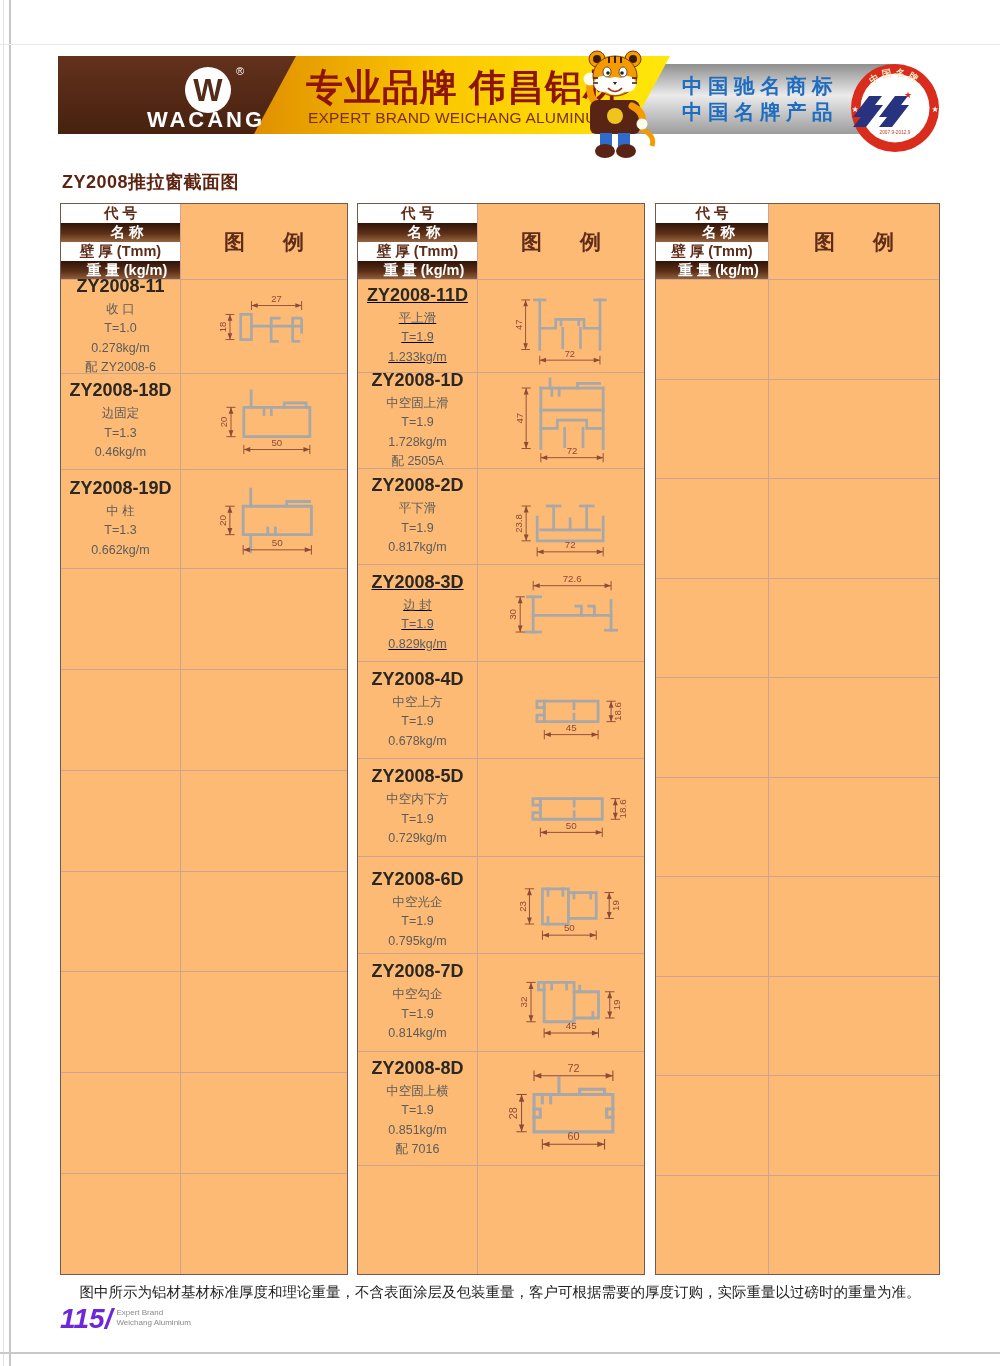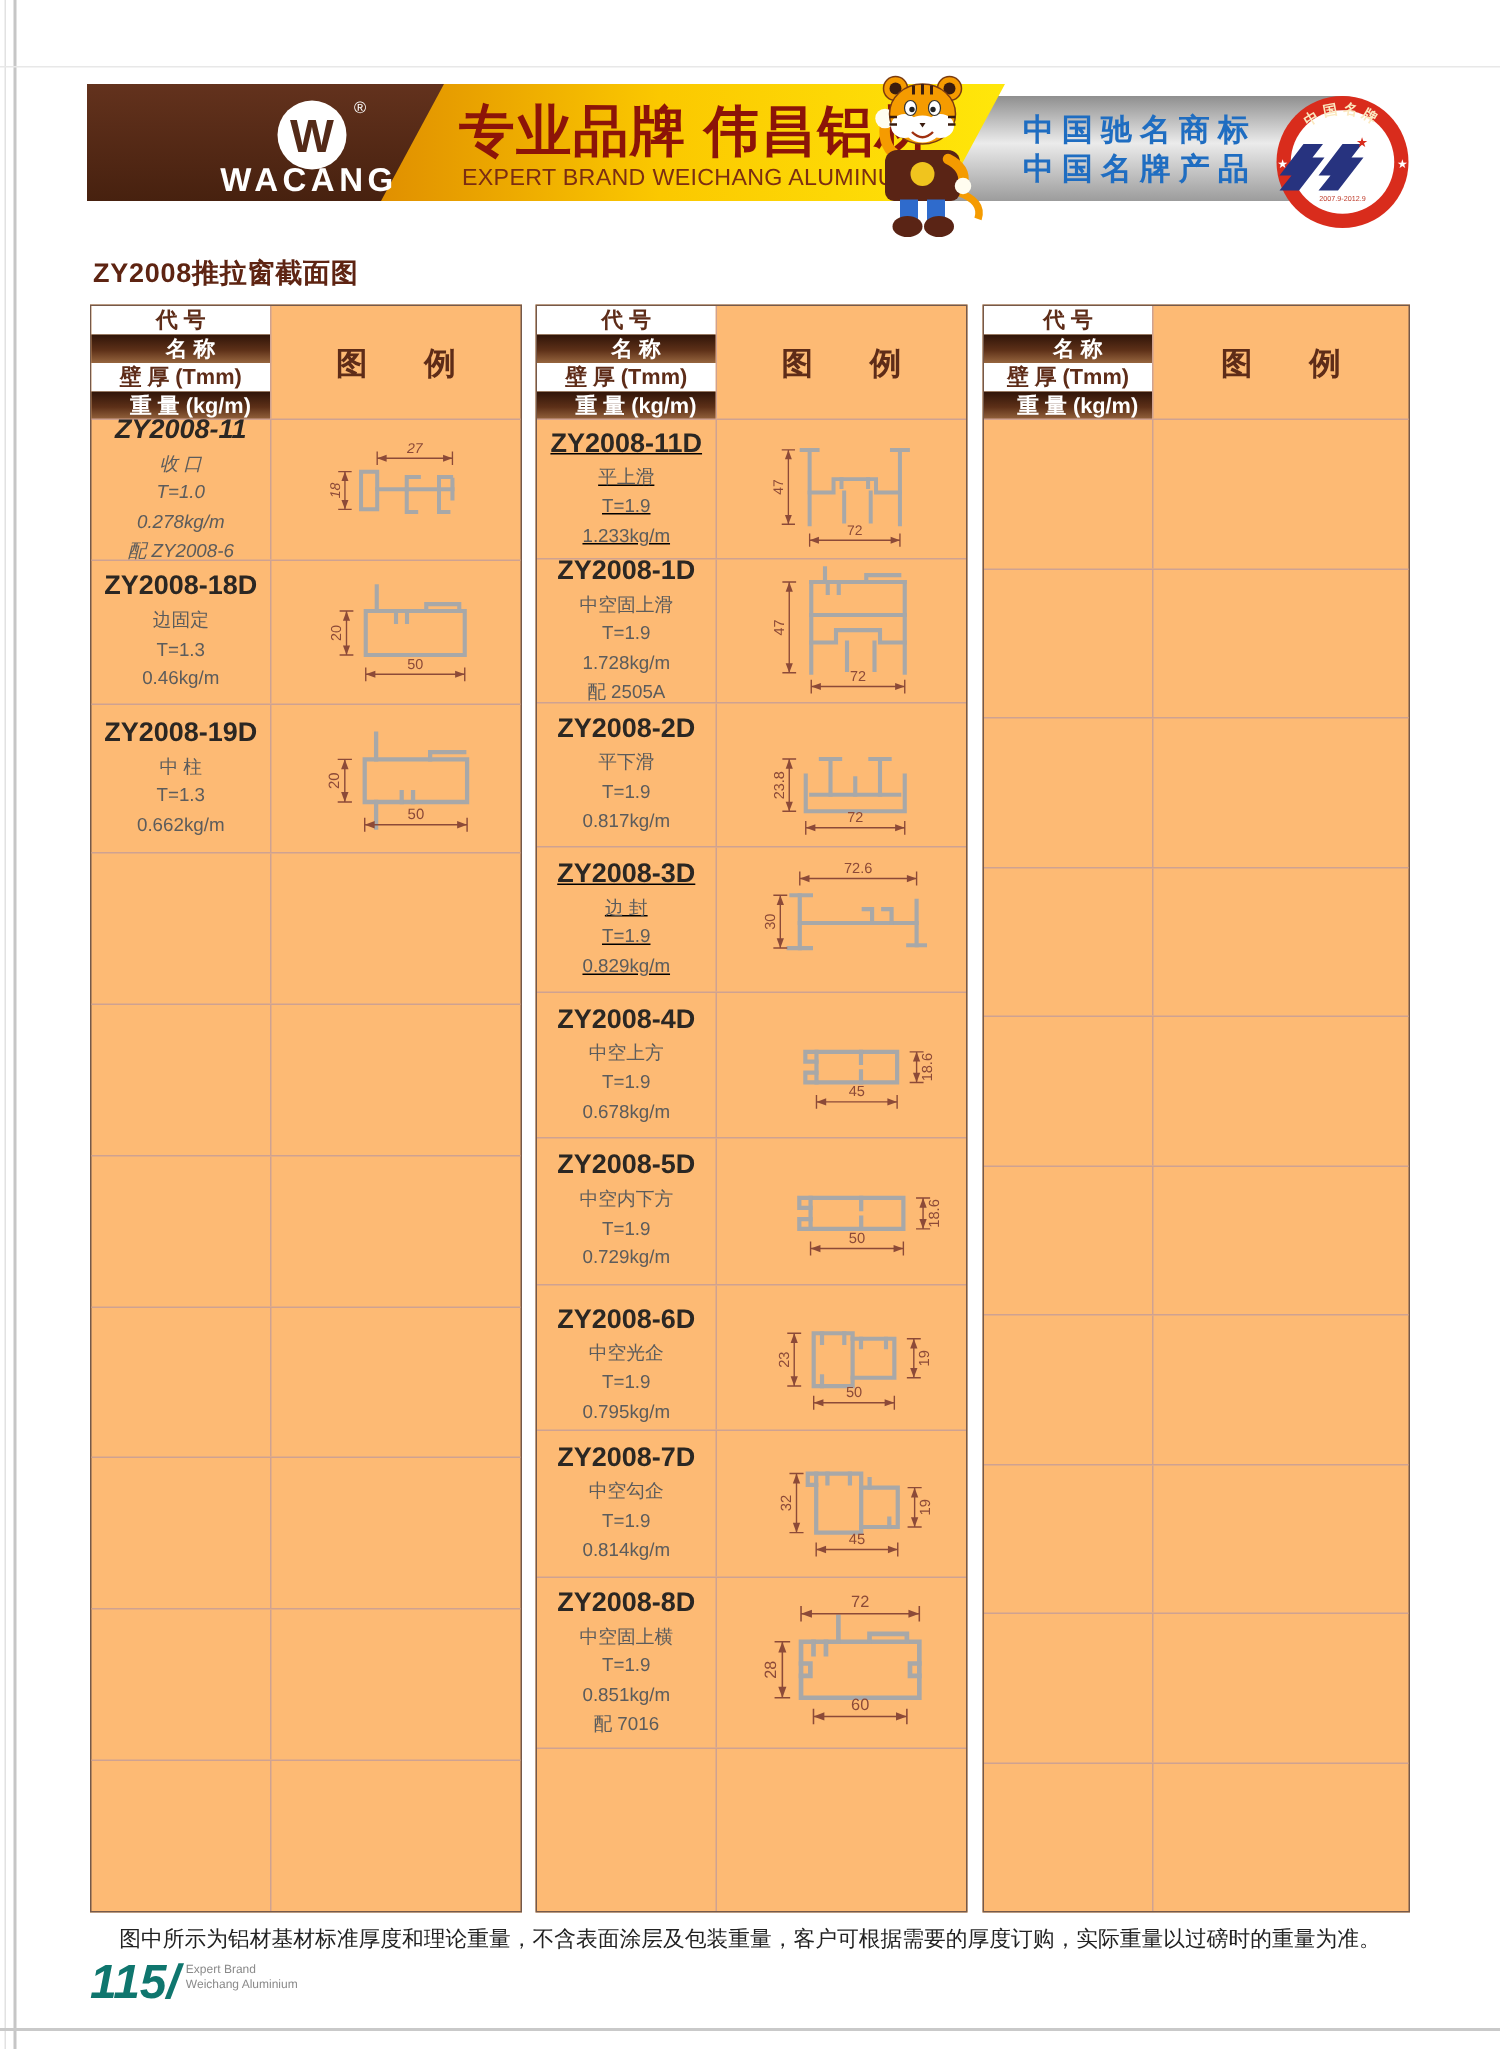--- a/index.html
+++ b/index.html
@@ -35,21 +35,21 @@
   .e-line{font-size:12.5px;color:#5c5c5c;line-height:1.55;white-space:nowrap;}
 
   .pf path{stroke:#a8a8a8;stroke-width:3;fill:none;stroke-linecap:square;stroke-linejoin:miter;}
   .dl{stroke:#8c4a38;stroke-width:1;fill:none;}
   .da{fill:#8c4a38;}
   .dt{fill:#8c4a38;font-size:10.5px;font-family:"Liberation Sans",sans-serif;}
 
   .footer-note{position:absolute;left:60px;top:1283px;width:880px;text-align:center;
                font-size:14.5px;color:#222222;}
   .pagenum{position:absolute;left:60px;top:1305px;display:flex;align-items:flex-start;}
-  .pn,.pn-slash{color:#0f766e;font-size:32px;font-weight:bold;font-style:italic;line-height:1;}
+  .pn,.pn-slash{color:#6d28d9;font-size:28px;font-weight:bold;font-style:italic;line-height:1;}
   .pn-brand{display:flex;flex-direction:column;margin-left:4px;margin-top:3px;}
   .pn-brand span{font-size:8px;color:#8a8a8a;line-height:1.3;white-space:nowrap;}
 </style>
 </head>
 <body>
 
 <div class="page">
   <div class="edge-left1"></div>
   <div class="edge-left2"></div>
   <div class="edge-top"></div>
@@ -155,21 +155,21 @@
       <div class="ptable" style="left: 60px; width: 288px;">
         <div class="thead">
           <div class="th-left" style="width: 120px;">
             <div class="th-row th-light">代 号</div>
             <div class="th-row th-dark">名 称</div>
             <div class="th-row th-light">壁 厚 (Tmm)</div>
             <div class="th-row th-dark">重 量 (kg/m)</div>
           </div>
           <div class="th-legend">图 例</div>
         </div>
-        <div class="trow" style="height: 94px; font-style: italic;">
+        <div class="trow" style="height: 94px;">
           <div class="cell-label" style="width: 120px;">
             <div class="e-code">ZY2008-11</div>
             <div class="e-line">收 口</div>
             <div class="e-line">T=1.0</div>
             <div class="e-line">0.278kg/m</div>
             <div class="e-line">配 ZY2008-6</div>
           </div>
           <div class="cell-diagram">
             <svg width="168" height="86" viewBox="0 0 160 96" preserveAspectRatio="xMidYMid meet">
               <g class="pf">

